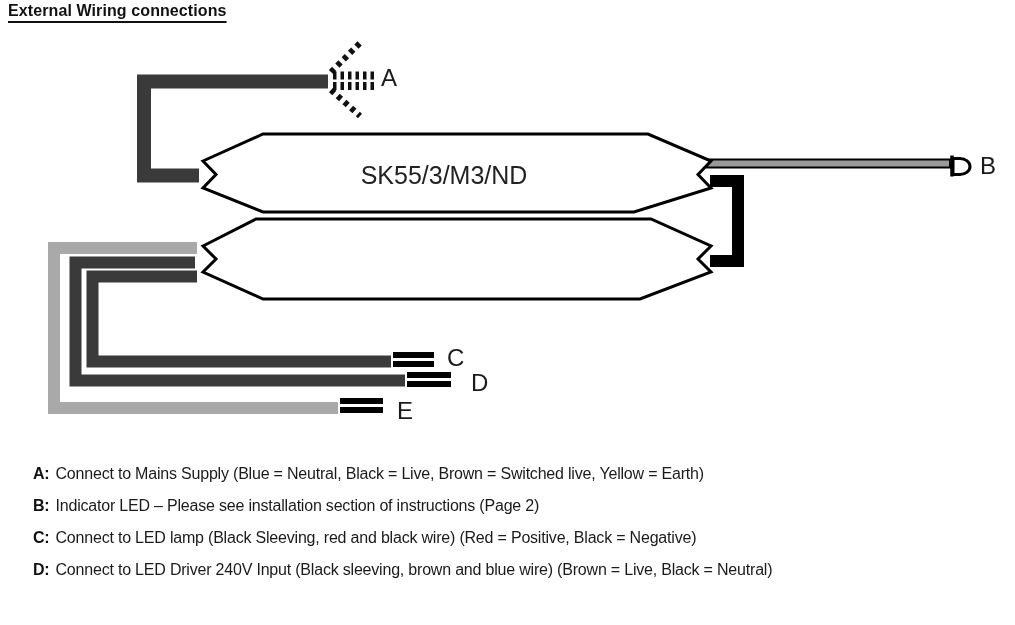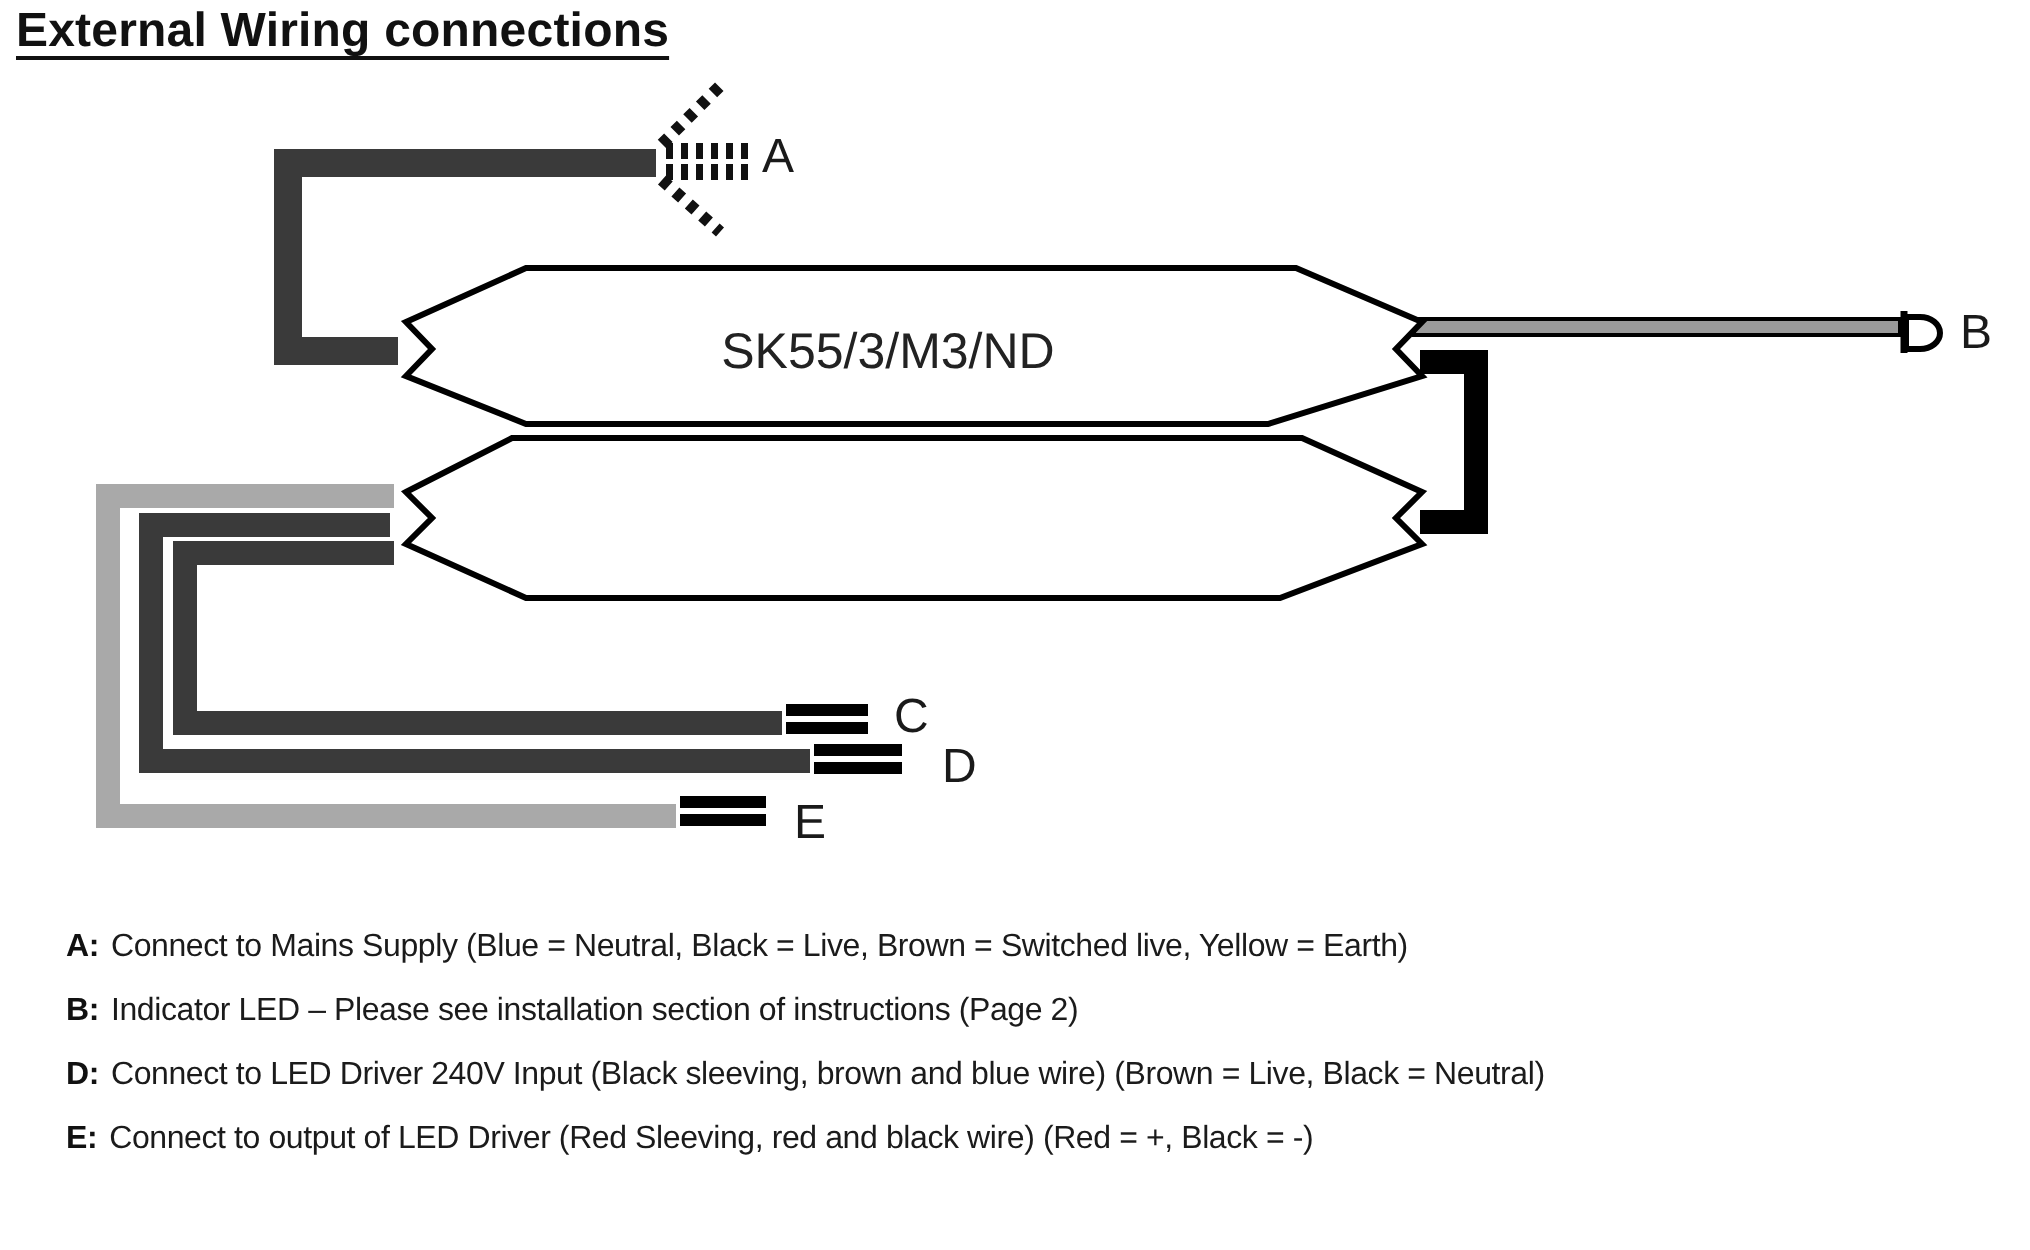--- a/index.html
+++ b/index.html
@@ -6,21 +6,21 @@
   .page{
     position:relative;
     width:1015px;height:625px;
     background:#fff;
     overflow:hidden;
     font-family:"Liberation Sans", sans-serif;
     color:#1a1a1a;
   }
   .title{
     position:absolute;left:8px;top:2px;margin:0;
-    font-size:24px;font-weight:700;color:#111;
+    font-size:16px;font-weight:700;color:#111;
     text-decoration:underline;
     text-decoration-thickness:2px;
     text-underline-offset:5px;
     letter-spacing:0.1px;
   }
   .diagram{position:absolute;left:0;top:0;}
   .dev-label{
     font-family:"Liberation Sans", sans-serif;
     font-size:25px;fill:#222;font-weight:400;
   }
@@ -97,20 +97,20 @@
   </svg>
 
   <div class="legend">
     <div class="legend-row">
       <span class="legend-key">A:</span><span>Connect to Mains Supply (Blue = Neutral, Black = Live, Brown = Switched live, Yellow = Earth)</span>
     </div>
     <div class="legend-row">
       <span class="legend-key">B:</span><span>Indicator LED – Please see installation section of instructions (Page 2)</span>
     </div>
     <div class="legend-row">
-      <span class="legend-key">D:</span><span>Connect to LED Driver 240V Input (Black sleeving, brown and blue wire) (Brown = Live, Black = Neutral)</span>
+      <span class="legend-key">C:</span><span>Connect to LED lamp (Black Sleeving, red and black wire) (Red = Positive, Black = Negative)</span>
     </div>
     <div class="legend-row">
-      <span class="legend-key">E:</span><span>Connect to output of LED Driver (Red Sleeving, red and black wire) (Red = +, Black = -)</span>
+      <span class="legend-key">D:</span><span>Connect to LED Driver 240V Input (Black sleeving, brown and blue wire) (Brown = Live, Black = Neutral)</span>
     </div>
   </div>
 
 </div>
 
 </body></html>

